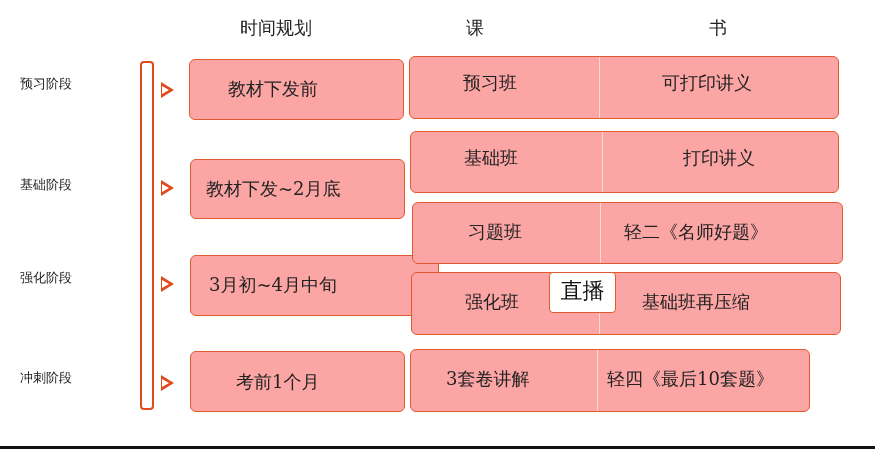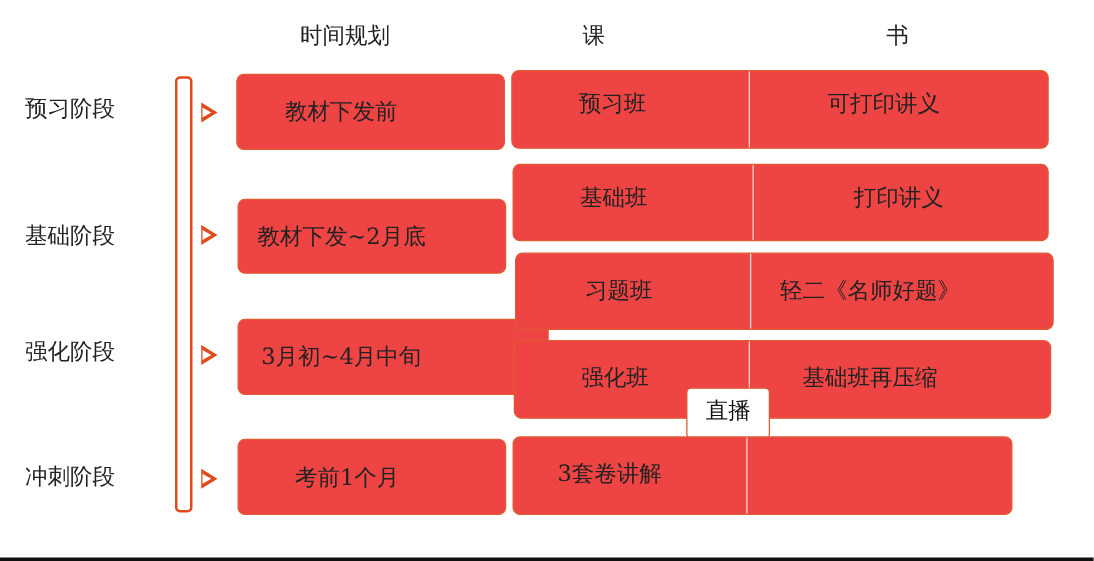--- a/index.html
+++ b/index.html
@@ -1,27 +1,27 @@
 <!DOCTYPE html>
 <html><head>
 <meta charset="utf-8">
 <style>
   html, body { margin:0; padding:0; }
   body { width:875px; height:449px; background:#ffffff; position:relative; overflow:hidden;
          font-family:"DejaVu Serif", "Liberation Serif", serif; color:#222; }
   .abs { position:absolute; }
   .hdr { font-size:18px; color:#222; }
-  .stage { font-size:18px; color:#222; left:20px; }
+  .stage { font-size:13px; color:#222; left:20px; }
   .bar { left:140px; top:61px; width:14px; height:349px; border:2px solid #e04a1c; border-radius:4px; box-sizing:border-box; }
   .tri { width:0; height:0; border-top:8px solid transparent; border-bottom:8px solid transparent; border-left:13px solid #e04a1c; }
   .tri::after { content:""; position:absolute; left:-12px; top:-4px; border-top:4px solid transparent; border-bottom:4px solid transparent; border-left:7px solid #fff; }
-  .box { border:1.5px solid #e05a30; border-radius:6px; box-sizing:border-box; background:#ef4444; }
+  .box { border:1.5px solid #e05a30; border-radius:6px; box-sizing:border-box; background:#fca5a5; }
   .boxtxt { position:absolute; font-size:18px; color:#222; white-space:nowrap; }
   .divider { position:absolute; top:0; bottom:0; width:1px; background:#f6dcd3; }
-  .badge { border:1.5px solid #e05a30; border-radius:4px; background:#fff; font-size:18px; color:#111; text-align:center; line-height:36px; box-sizing:border-box;margin-top:38px; }
+  .badge { border:1.5px solid #e05a30; border-radius:4px; background:#fff; font-size:22px; color:#111; text-align:center; line-height:36px; box-sizing:border-box; }
   .baseline { left:0; top:446px; width:875px; height:3px; background:#111; }
 </style>
 </head>
 <body>
 
 <div class="abs hdr" style="left:240px;top:16px;">时间规划</div>
 <div class="abs hdr" style="left:466px;top:16px;">课</div>
 <div class="abs hdr" style="left:709px;top:16px;">书</div>
 
 <div class="abs stage" style="top:75px;">预习阶段</div>
@@ -70,15 +70,16 @@
 <div class="abs box" style="left:411px;top:272px;width:430px;height:63px;">
   <div class="divider" style="left:187px;"></div>
   <span class="boxtxt" style="left:53px;top:17px;">强化班</span>
   <span class="boxtxt" style="left:230px;top:17px;">基础班再压缩</span>
 </div>
 <div class="abs badge" style="left:549px;top:272px;width:67px;height:41px;">直播</div>
 
 <div class="abs box" style="left:410px;top:349px;width:400px;height:63px;">
   <div class="divider" style="left:186px;"></div>
   <span class="boxtxt" style="left:35px;top:17px;">3套卷讲解</span>
+  <span class="boxtxt" style="left:196px;top:17px;">轻四《最后10套题》</span>
 </div>
 
 <div class="abs baseline"></div>
 
 </body></html>

